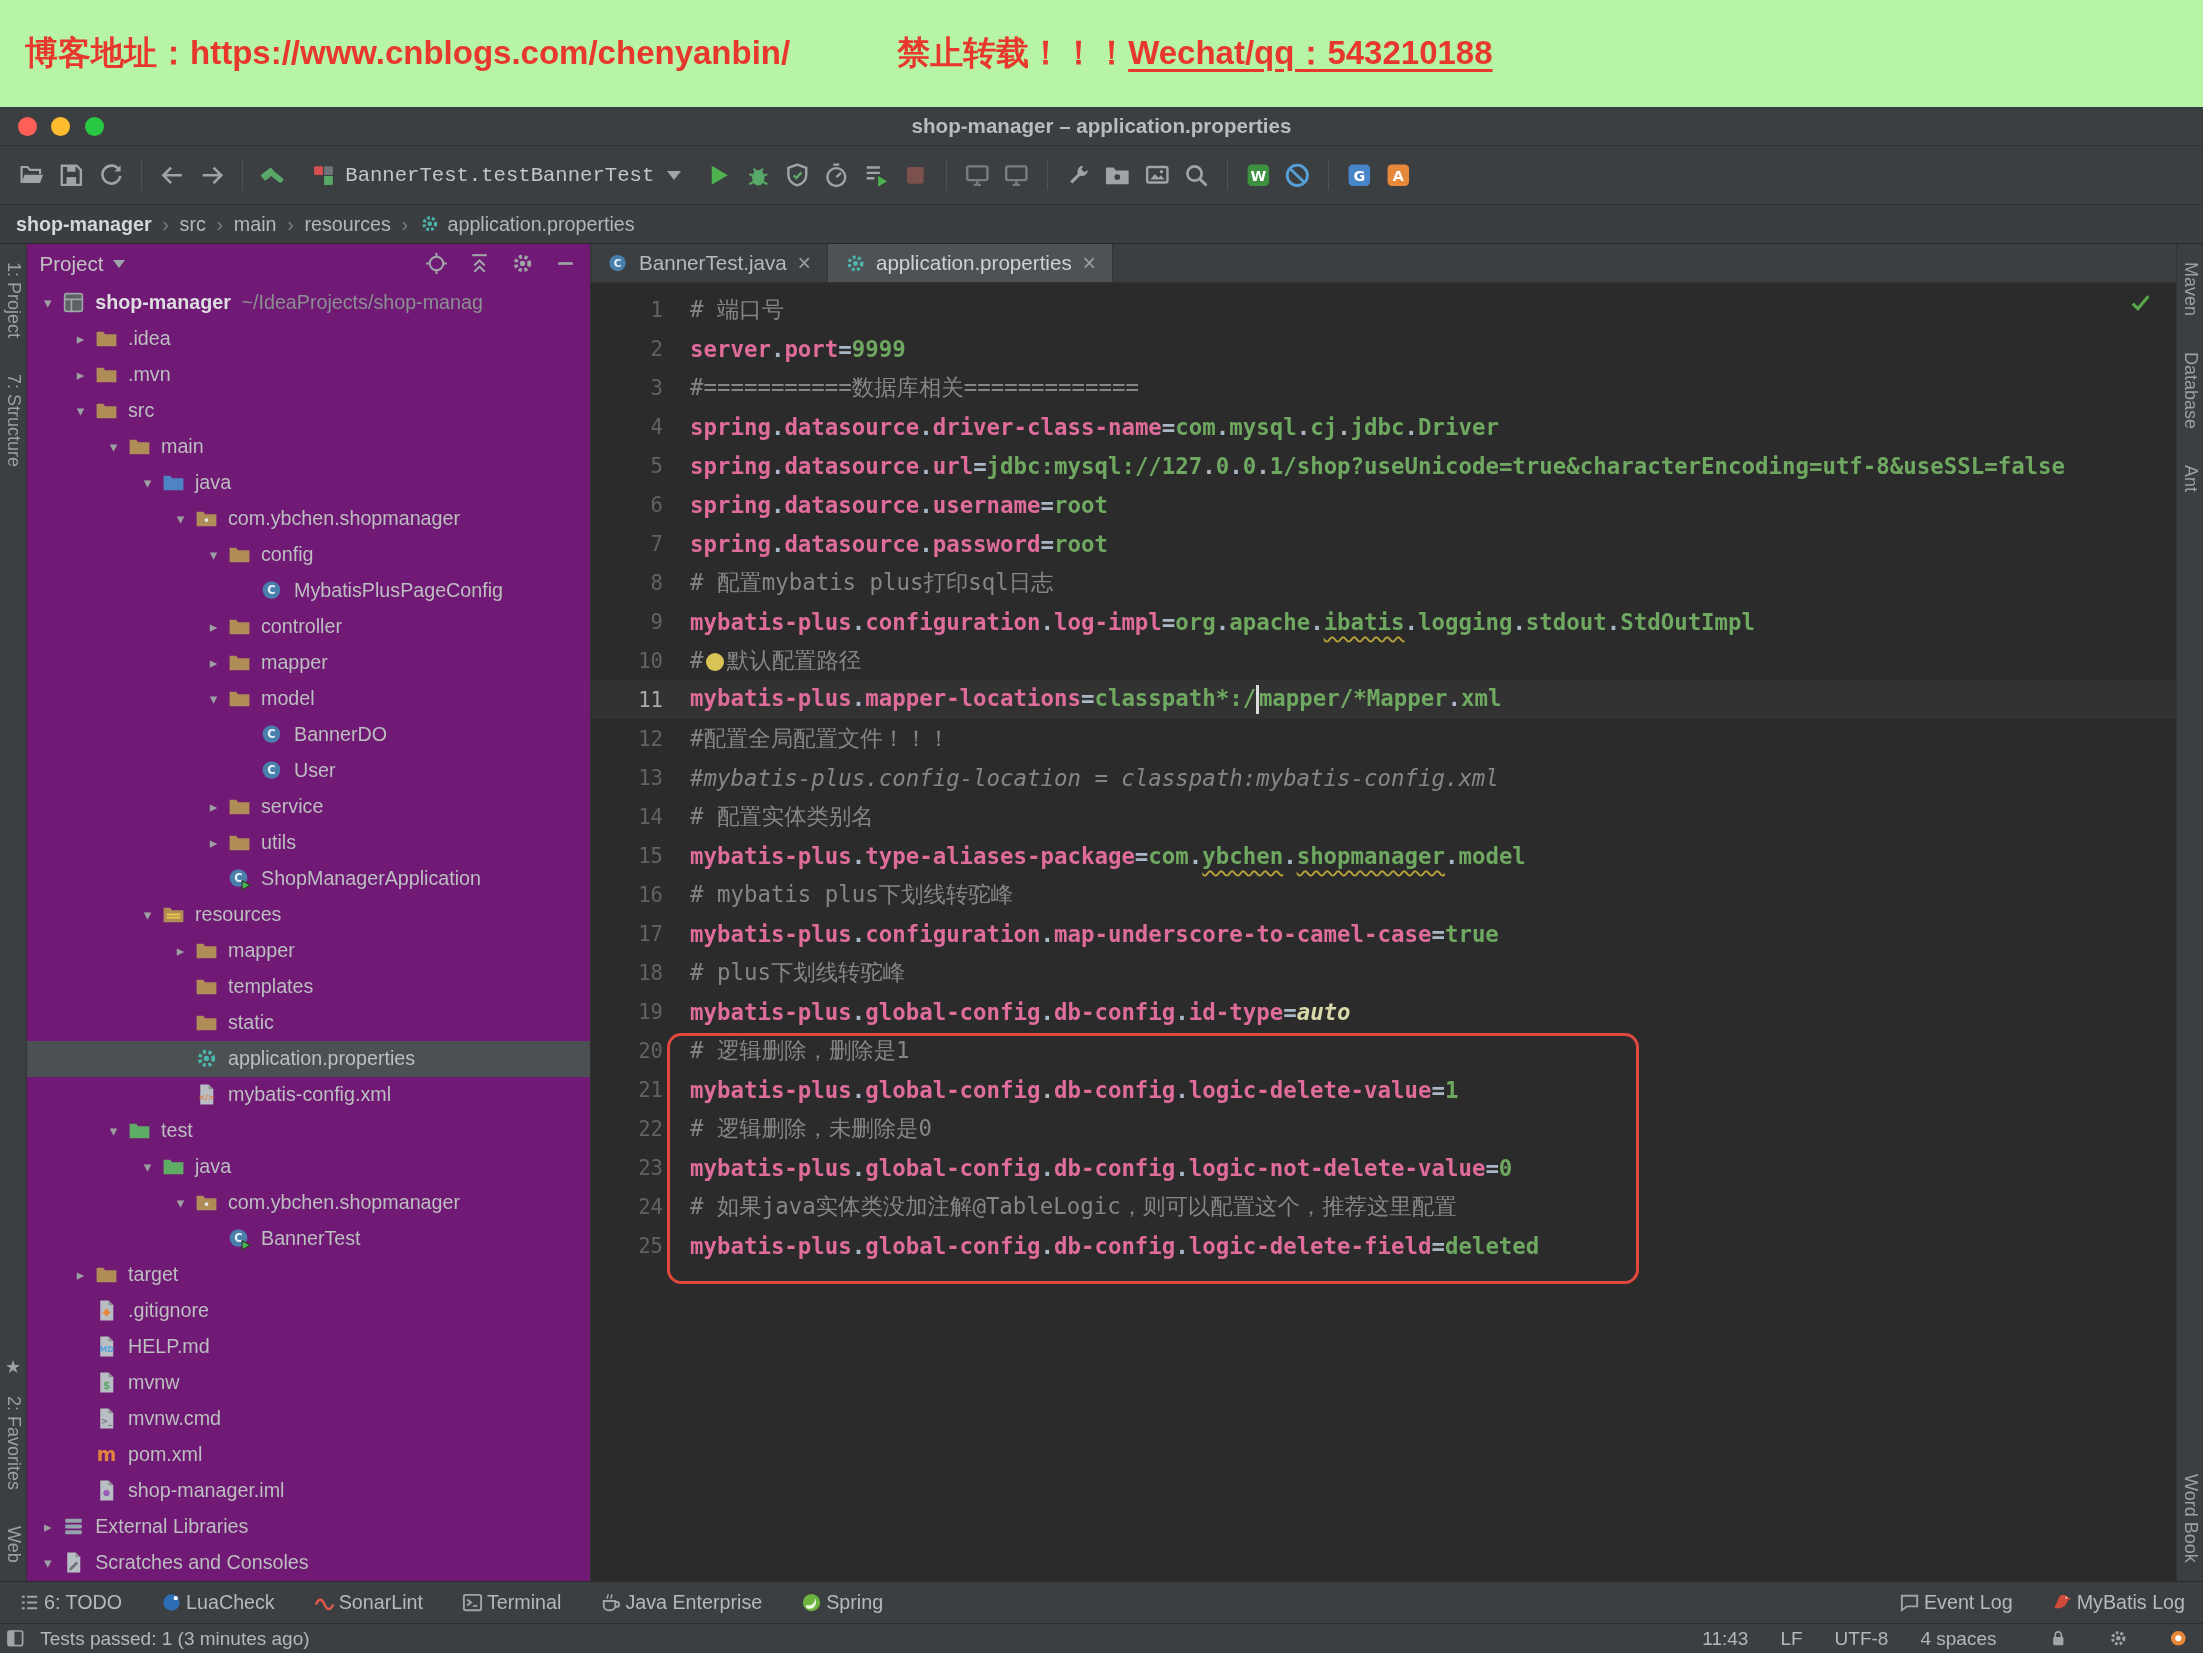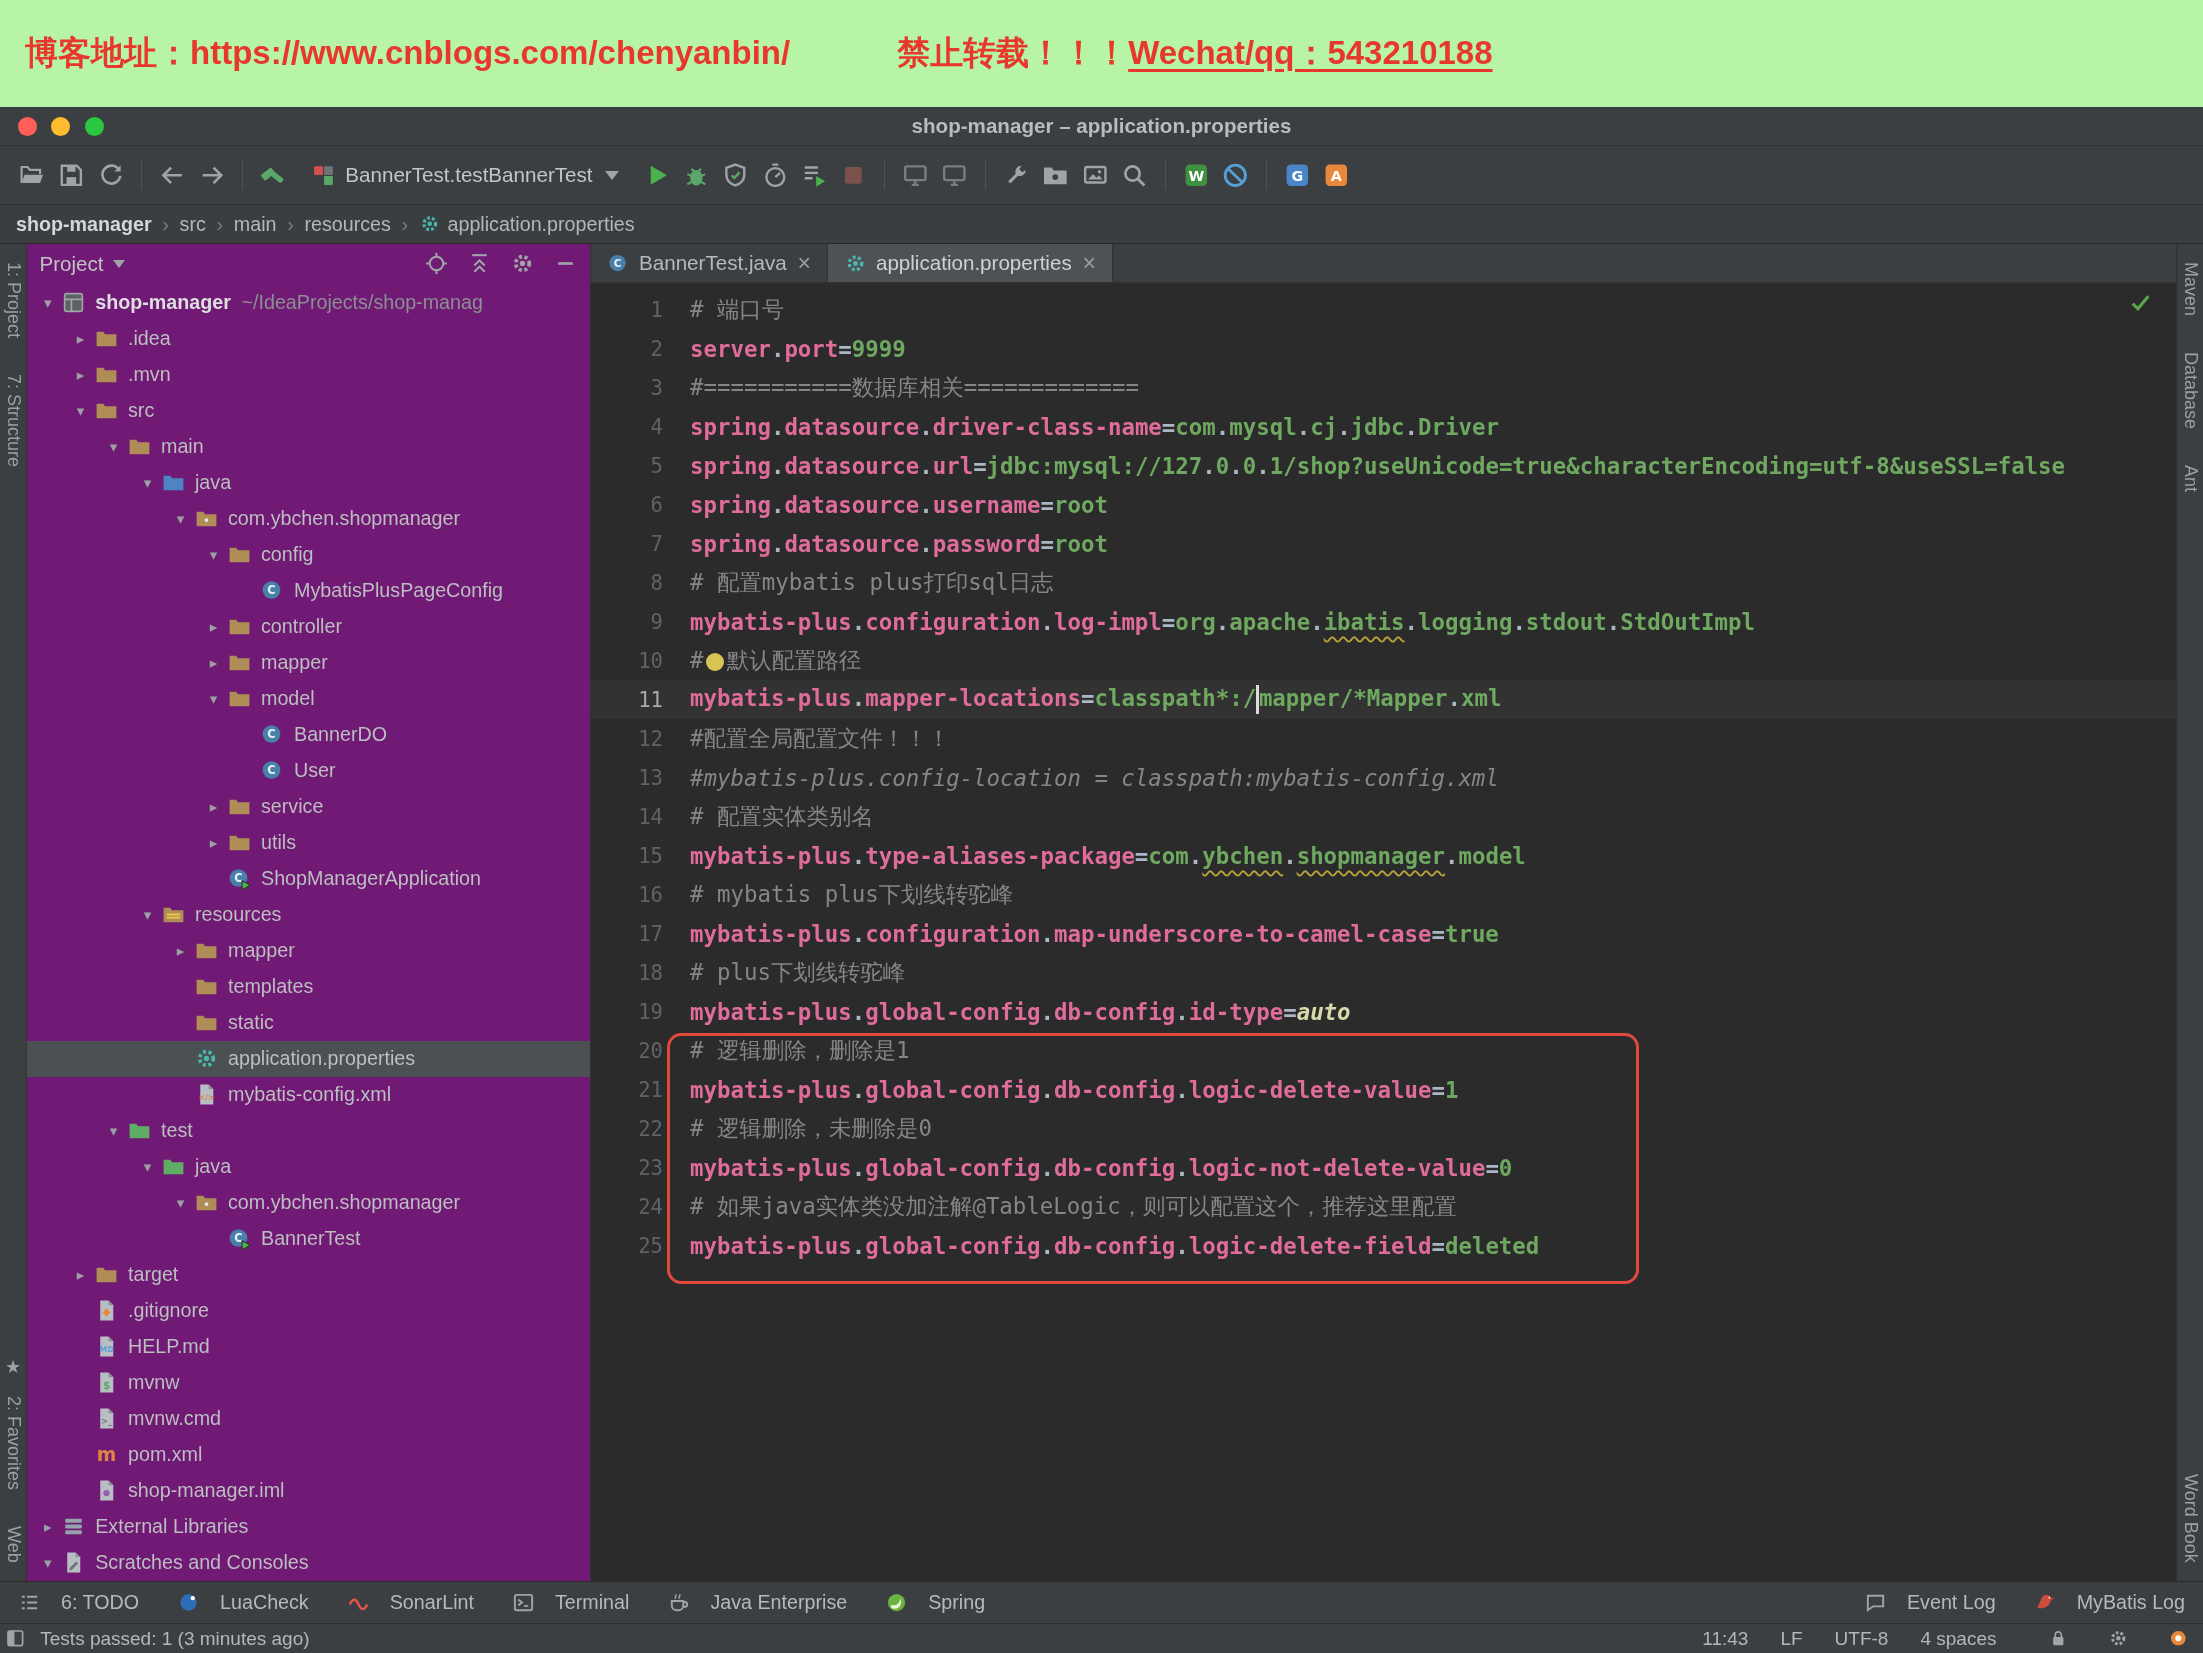--- a/index.html
+++ b/index.html
@@ -19,21 +19,21 @@
   .tl-red{background:#ff5f57;} .tl-yellow{background:#febc2e;} .tl-green{background:#28c840;}
   .win-title{font-size:20.6px;font-weight:bold;color:#b8bcbe;}
 
   
   .toolbar{height:59px;background:#3c3f41;border-bottom:0.9px solid #323232;display:flex;align-items:center;padding:0 12.5px;flex-shrink:0;}
   .tb-group{display:flex;align-items:center;}
   .icn{display:inline-flex;}
   .icn svg{display:block;}
   .tb-icn{width:34px;height:34px;padding:2.7px;margin:0 2.7px;border-radius:5.4px;cursor:default;}
   .tb-sep{width:0.9px;height:30px;background:#515151;margin:0 10.7px;}
-  .runconfig{display:flex;align-items:center;gap:9px;margin:17px 9px;padding:3.6px 9px;font-size:20.6px;color:#c3c5c7;}
+  .runconfig{display:flex;align-items:center;gap:9px;margin:17px 9px;padding:3.6px 9px;font-size:20.6px;color:#c3c5c7;font-family:Liberation Mono, monospace;}
   .runconfig .icn{width:25px;height:25px;}
   .caret-down{width:0;height:0;border-left:7.2px solid transparent;border-right:7.2px solid transparent;border-top:9px solid #9fa4a8;margin-left:3.6px;}
 
   
   .breadcrumbs{height:39px;background:#3b3e40;border-bottom:0.9px solid #2b2b2b;display:flex;align-items:center;padding:0 16px;font-size:19.7px;color:#b4b7b9;flex-shrink:0;}
   .bc-item{display:flex;align-items:center;gap:7.2px;}
   .bc-item.first{font-weight:bold;color:#d4d6d8;}
   .bc-sep{color:#7a7e82;margin:0 10.7px;}
   .bc-item .icn{width:21.5px;height:21.5px;}
 
@@ -82,21 +82,21 @@
   .tk-e{color:#a9b7c6;font-weight:bold;}
   .tk-sep{color:#a9b7c6;}
   .tk-wavy{text-decoration:underline;text-decoration-style:wavy;text-decoration-color:#b8a33c;text-decoration-thickness:1.8px;text-underline-offset:6.3px;}
   .tk-dot{display:inline-block;width:18px;height:18px;border-radius:50%;background:#d9c355;margin:0 2.7px;vertical-align:middle;}
   .tk-caret{display:inline-block;width:2.7px;height:29px;background:#dcdcdc;vertical-align:middle;}
   .annotation-box{position:absolute;left:76px;top:750px;width:972px;height:251px;border:3.6px solid #e0483e;border-radius:14.3px;pointer-events:none;}
   .inspection-check{position:absolute;top:7.2px;right:23px;width:25px;height:25px;}
 
   
   .toolwin{height:42px;background:#3c3f41;border-top:0.9px solid #2b2b2b;display:flex;align-items:center;padding:0 18px;font-size:19.7px;color:#b6b9bb;flex-shrink:0;}
-  .tw-item{display:flex;align-items:center;gap:20px;margin-right:38px;cursor:default;}
+  .tw-item{display:flex;align-items:center;gap:3px;margin-right:38px;cursor:default;}
   .tw-item .icn{width:23px;height:23px;}
   .toolwin .spacer{flex:1;}
   .tw-right .tw-item{margin-right:0;margin-left:38px;}
   .tw-right{display:flex;}
 
   
   .statusbar{height:30px;background:#3c3f41;border-top:0.9px solid #2e2e2e;display:flex;align-items:center;padding:0 14.3px 0 5.4px;font-size:19px;color:#b4b7b9;flex-shrink:0;}
   .statusbar .icn{width:20.6px;height:20.6px;}
   .sb-msg{margin-left:14.3px;}
   .statusbar .spacer{flex:1;}

